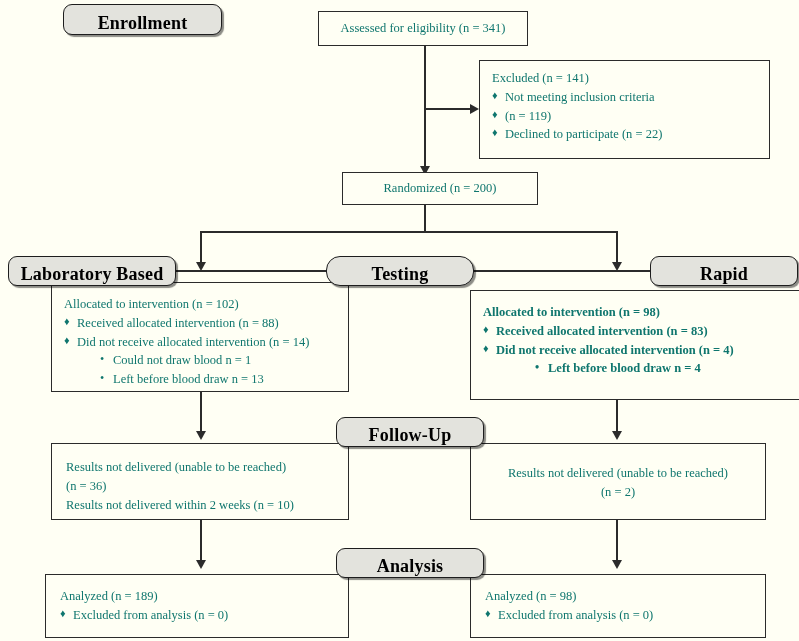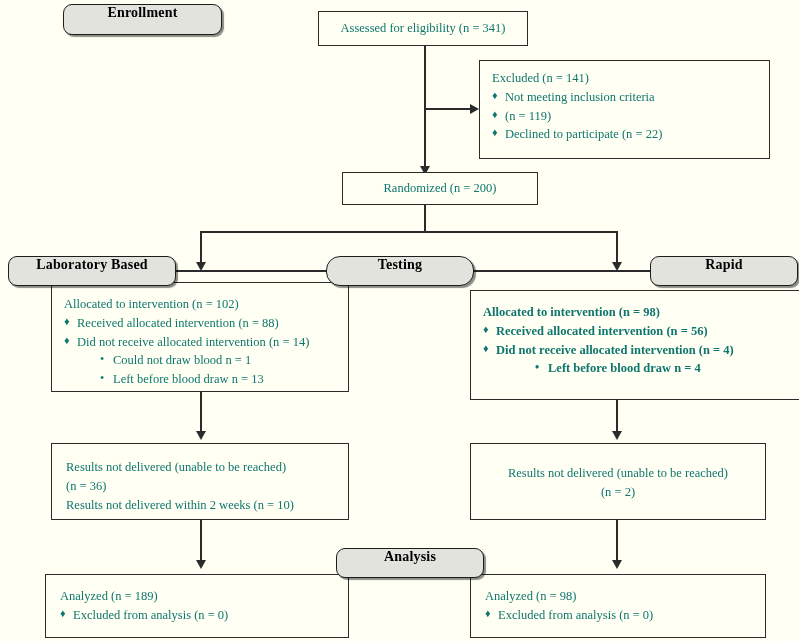--- a/index.html
+++ b/index.html
@@ -41,24 +41,24 @@
   }
 
   
   .pill {
     position: absolute;
     box-sizing: border-box;
     background: #e3e3dd;
     border: 1.5px solid #1d1d1d;
     border-radius: 9px;
     display: flex;
-    align-items: flex-start;
+    align-items: flex-end;
     justify-content: center;
     font-weight: bold;
-    font-size: 14px;
+    font-size: 18px;
     letter-spacing: 0.2px;
     color: #000;
     box-shadow: 2px 2px 1px rgba(0,0,0,0.45);
     z-index: 6;
   }
 
   
   .vline {
     position: absolute;
     width: 2px;
@@ -196,35 +196,38 @@
         <li><span>Could not draw blood n = 1</span></li>
         <li><span>Left before blood draw n = 13</span></li>
       </ul>
     </div>
   </div>
 
   <div class="box" style="left:470px; top:290px; width:342px; height:110px;font-weight:bold;">
     <div class="inner" style="padding:12px 12px 8px 12px;">
       <div class="plainline">Allocated to intervention (n = 98)</div>
       <ul class="dia">
-        <li><span>Received allocated intervention (n = 56)</span></li>
+        <li><span>Received allocated intervention (n = 83)</span></li>
         <li><span>Did not receive allocated intervention (n = 4)</span></li>
       </ul>
       <ul class="dot indented">
         <li><span>Left before blood draw n = 4</span></li>
       </ul>
     </div>
   </div>
 
   <div class="vline" style="left:200px; top:392px; height:42px;"></div>
   <div class="arrow-down" style="left:196px; top:431px;"></div>
 
   <div class="vline" style="left:616px; top:392px; height:42px;"></div>
   <div class="arrow-down" style="left:612px; top:431px;"></div>
 
+  <div class="pill" style="left:336px; top:417px; width:148px; height:30px;">
+    <span>Follow-Up</span>
+  </div>
 
   <div class="box" style="left:51px; top:443px; width:298px; height:77px;">
     <div class="inner" style="padding:14px 14px;">
       <div class="plainline">Results not delivered (unable to be reached)</div>
       <div class="plainline">(n = 36)</div>
       <div class="plainline">Results not delivered within 2 weeks (n = 10)</div>
     </div>
   </div>
 
   <div class="box center" style="left:470px; top:443px; width:296px; height:77px;">

